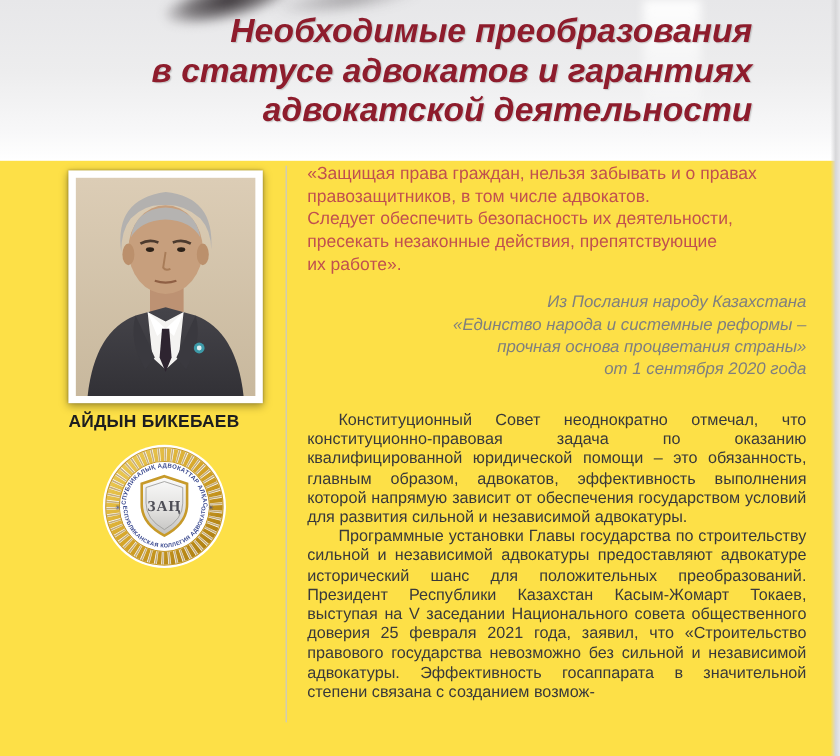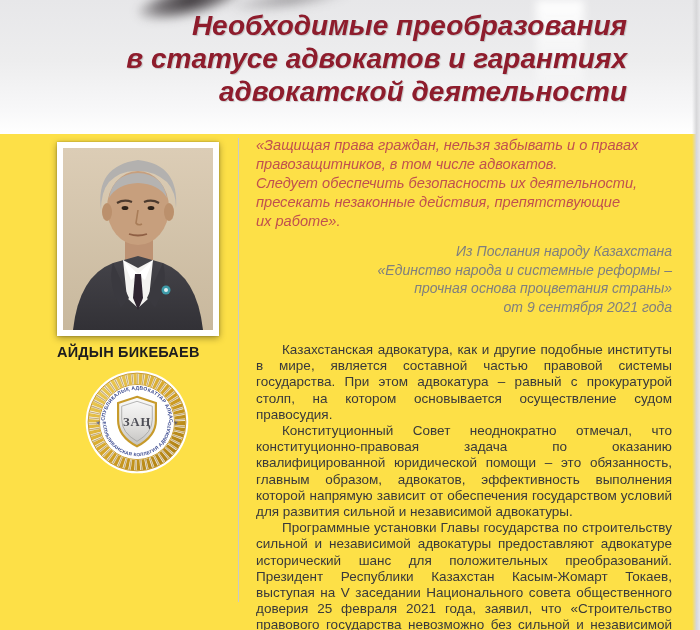--- a/index.html
+++ b/index.html
@@ -71,21 +71,21 @@
   .emblem { margin: 8px 0 0 26px; width: 108px; height: 108px; }
   .emblem svg { display: block; width: 108px; height: 108px; }
   
   .divider {
     position: absolute; left: 238px; top: 138px;
     width: 1px; height: 464px; background: #c8c8ca;
   }
   
   .right-col { position: absolute; left: 256px; top: 136px; width: 416px; }
   .quote {
-    color: #c0504f; font-style: italic;
+    color: #c0504f; 
     font-size: 14.6px; line-height: 19px;
     white-space: pre-line;
   }
   .quote-source {
     margin-top: 11px;
     color: #7f7f7f; font-style: italic;
     font-size: 14px; line-height: 18.5px;
     text-align: right;
     white-space: pre-line;
   }
@@ -209,21 +209,20 @@
 
   <main class="right-col">
     <blockquote class="quote">«Защищая права граждан, нельзя забывать и о правах
 правозащитников, в том числе адвокатов.
 Следует обеспечить безопасность их деятельности,
 пресекать незаконные действия, препятствующие
 их работе».</blockquote>
     <div class="quote-source">Из Послания народу Казахстана
 «Единство народа и системные реформы –
 прочная основа процветания страны»
-от 9 сентября 2021 года</div>
+от 1 сентября 2020 года</div>
     <div class="body-text">
-      <p>Казахстанская адвокатура, как и другие подобные институты в мире, является составной частью правовой системы государства. При этом адвокатура – равный с прокуратурой столп, на котором основывается осуществление судом правосудия.</p>
       <p>Конституционный Совет неоднократно отмечал, что конституционно-правовая задача по оказанию квалифицированной юридической помощи – это обязанность, главным образом, адвокатов, эффективность выполнения которой напрямую зависит от обеспечения государством условий для развития сильной и независимой адвокатуры.</p>
       <p>Программные установки Главы государства по строительству сильной и независимой адвокатуры предоставляют адвокатуре исторический шанс для положительных преобразований. Президент Республики Казахстан Касым-Жомарт Токаев, выступая на V заседании Национального совета общественного доверия 25 февраля 2021 года, заявил, что «Строительство правового государства невозможно без сильной и независимой адвокатуры. Эффективность госаппарата в значительной степени связана с созданием возмож-</p>
     </div>
   </main>
 
 </div>
 
 </body></html>

